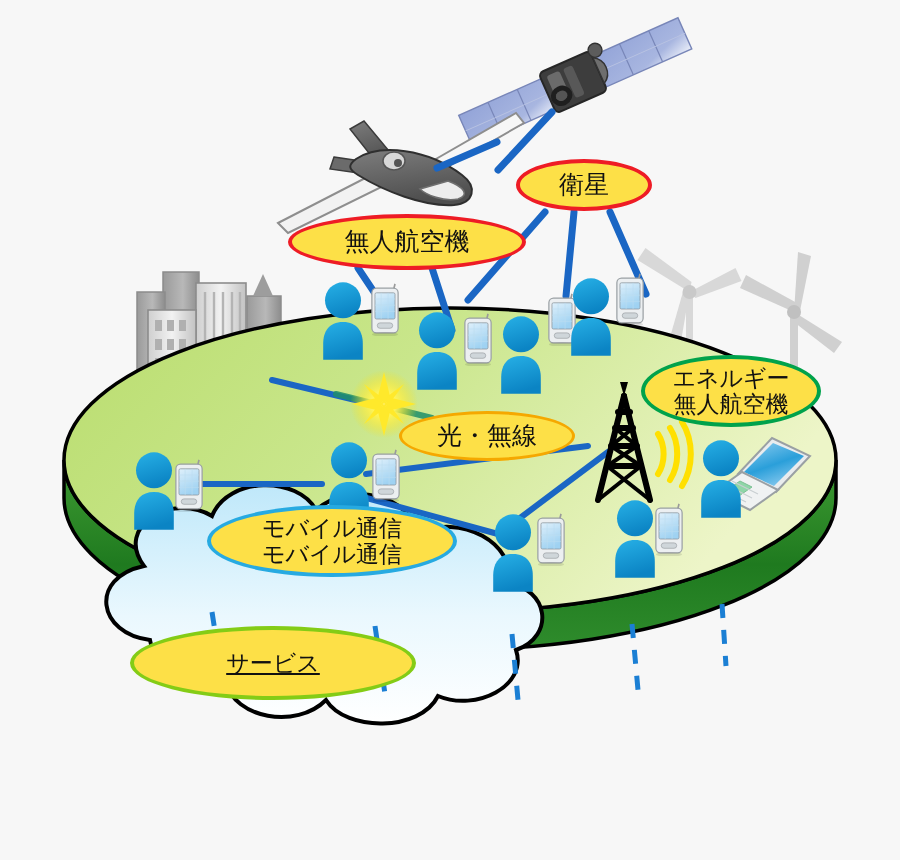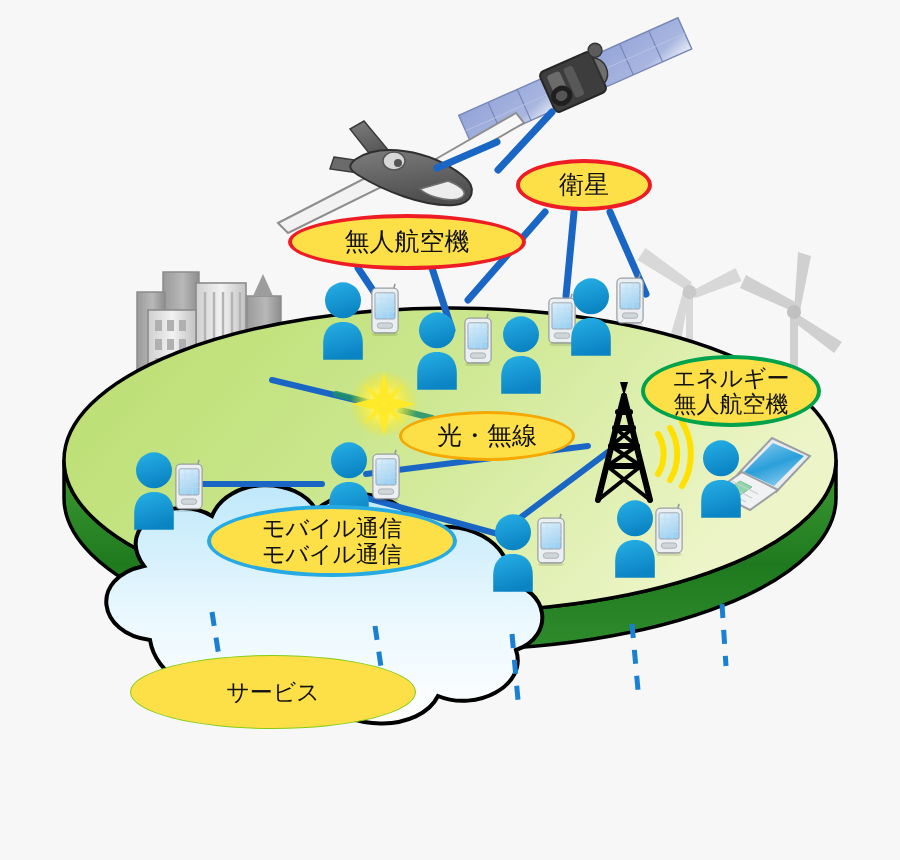--- a/index.html
+++ b/index.html
@@ -13,21 +13,21 @@
     border-radius:50%;color:#111;line-height:1.15;
     font-family:"DejaVu Sans","Liberation Sans",sans-serif;
     box-sizing:border-box;z-index:40;
   }
   .lbl span{display:block;white-space:nowrap;}
   #lbl-uav{left:288px;top:214px;width:238px;height:56px;border:4px solid #ee1c25;font-size:25px;}
   #lbl-sat{left:516px;top:159px;width:136px;height:52px;border:4px solid #ee1c25;font-size:25px;}
   #lbl-energy{left:641px;top:355px;width:180px;height:72px;border:4px solid #00a24b;font-size:23px;}
   #lbl-optical{left:399px;top:411px;width:176px;height:50px;border:3px solid #f5a800;font-size:25px;}
   #lbl-mobile{left:207px;top:505px;width:250px;height:72px;border:4px solid #27aae1;font-size:23px;}
-  #lbl-service{left:130px;top:655px;width:286px;height:74px;border:1px solid #84cc16;font-size:23px;}
+  #lbl-service{left:130px;top:626px;width:286px;height:74px;border:4px solid #84cc16;font-size:23px;text-decoration:underline;}
 </style>
 </head>
 <body>
 
 <div id="stage">
 
 <svg width="900" height="860" viewBox="0 0 900 860">
   <defs>
     <linearGradient id="gDiskTop" x1="0" y1="0" x2="1" y2="0.35">
       <stop offset="0%" stop-color="#b9dd6e"></stop>

